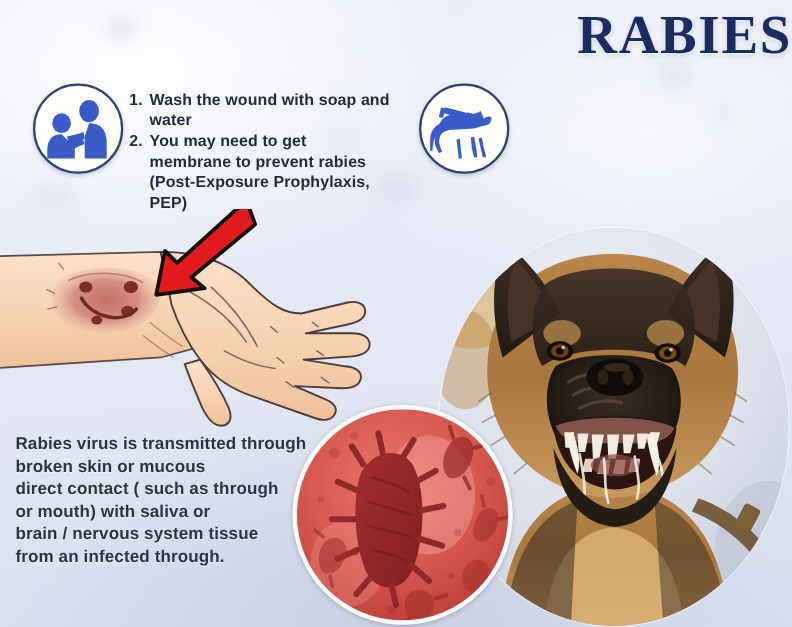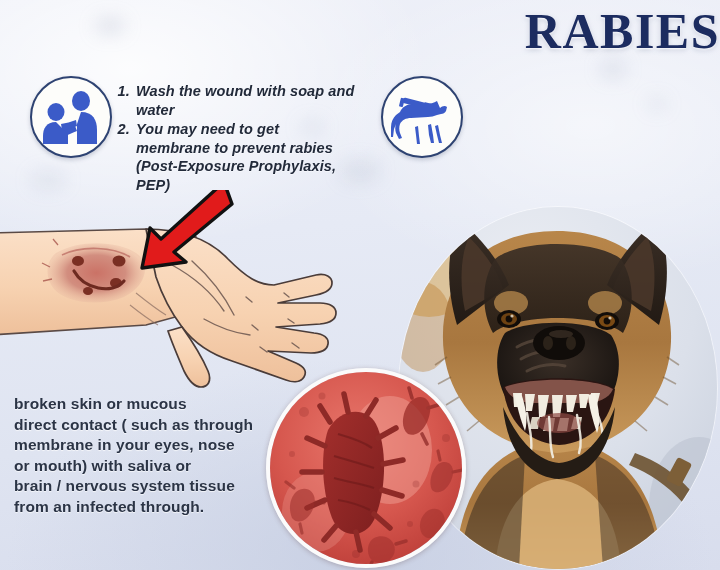--- a/index.html
+++ b/index.html
@@ -64,21 +64,20 @@
     font-weight: bold;
     line-height: 1.28;
     color: #222a3a;
     letter-spacing: 0.1px;
     text-shadow: 0 1px 1px rgba(255,255,255,0.6);
   }
   .tips ol {
     margin: 0;
     padding: 0 0 0 21px;
     list-style-position: outside;
-    font-style: italic;
   }
   .tips li { margin: 0 0 1px 0; padding-left: 2px; }
 
   
   .arm-wrap {
     position: absolute;
     left: -4px;
     top: 215px;
     width: 360px;
     height: 185px;
@@ -472,21 +471,21 @@
         <circle cx="176" cy="66" r="4"></circle>
           <circle cx="22" cy="82" r="3"></circle>
         <circle cx="146" cy="112" r="3.5"></circle>
           <circle cx="86" cy="182" r="4"></circle>
         <circle cx="140" cy="152" r="3"></circle>
       </g>
     </svg>
   </div>
 
   <div class="caption">
+    <span>Rabies virus is transmitted through</span>
     <span>broken skin or mucous</span>
     <span>direct contact ( such as through</span>
-    <span>membrane in your eyes, nose</span>
     <span>or mouth) with saliva or</span>
     <span>brain / nervous system tissue</span>
     <span>from an infected through.</span>
   </div>
 
 </div>
 
 </body></html>

